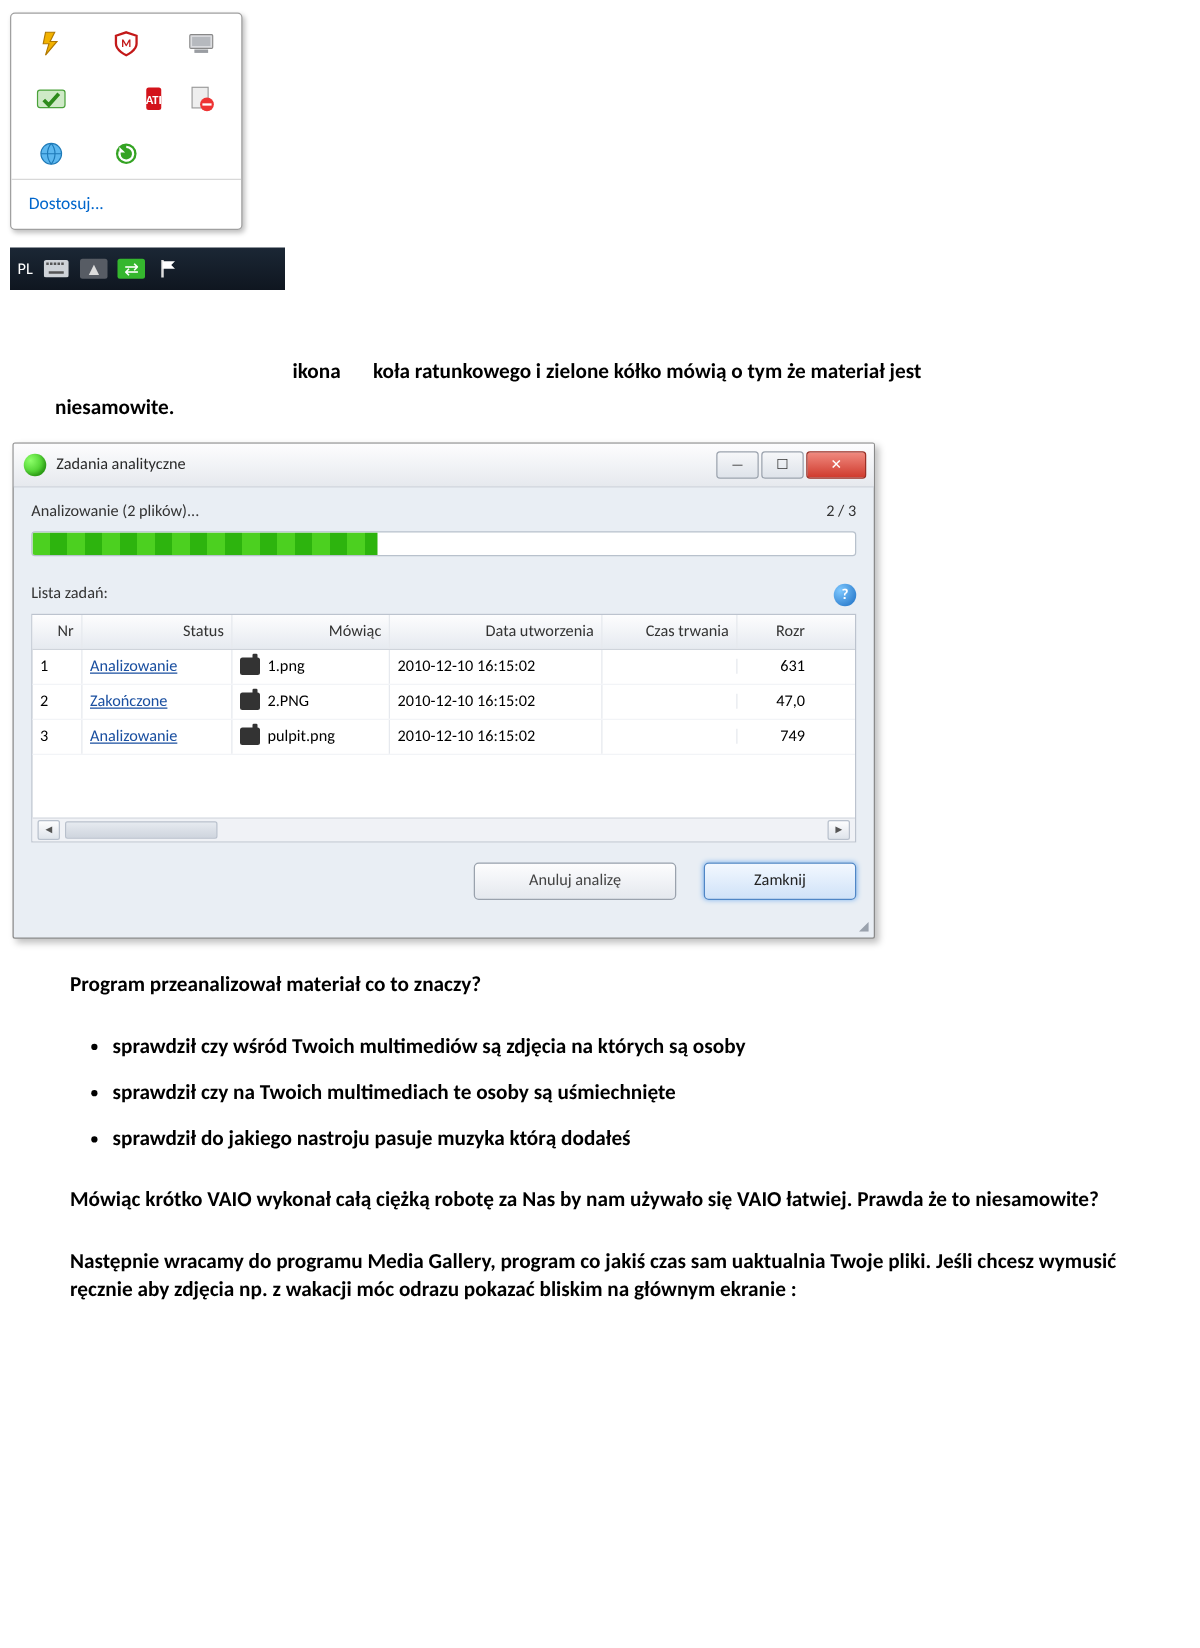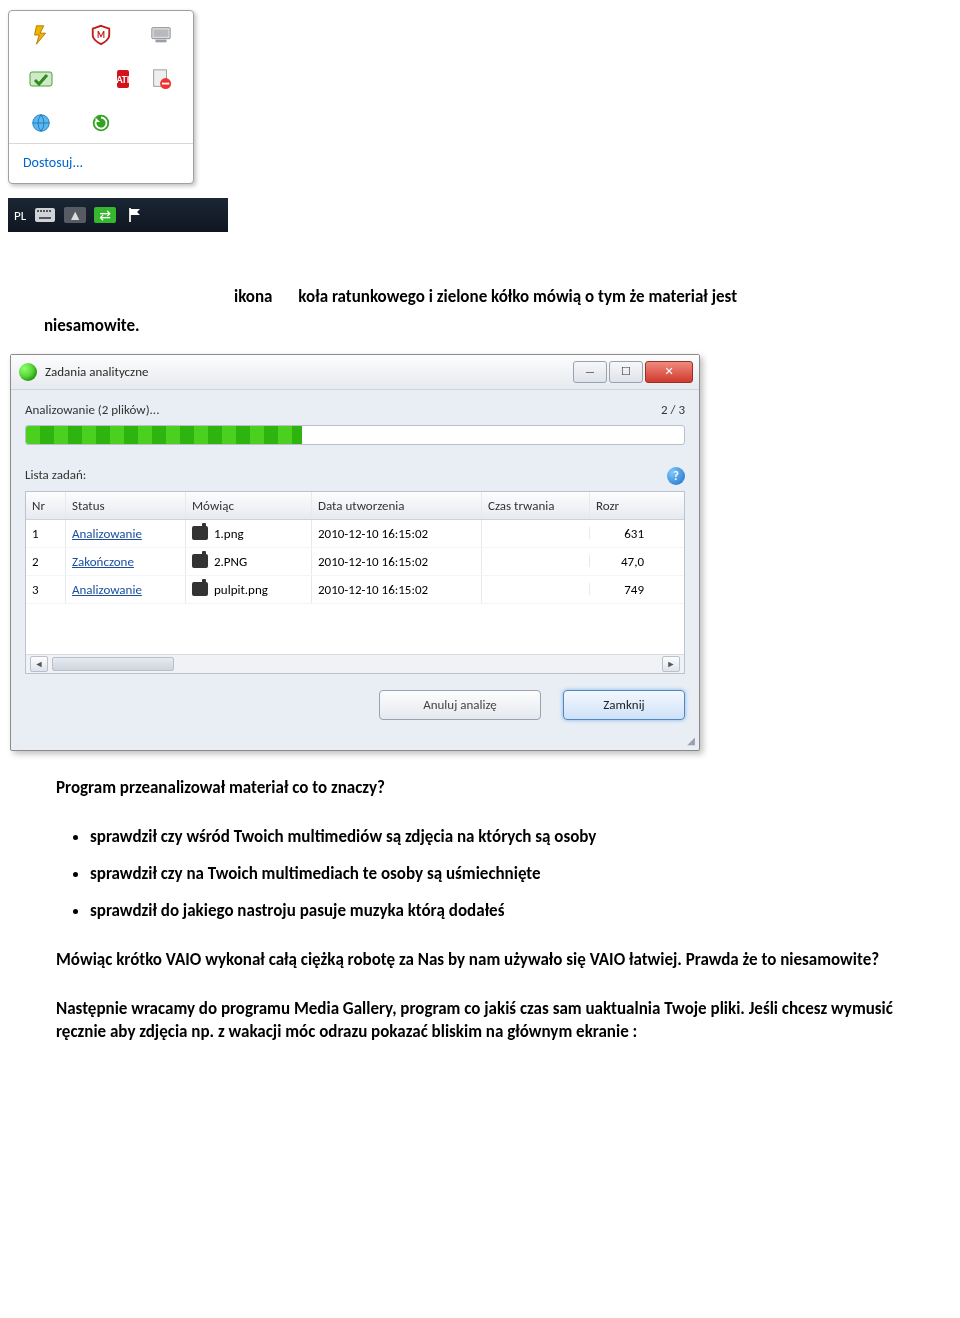--- a/index.html
+++ b/index.html
@@ -161,21 +161,21 @@
   .grid-head {
     background: linear-gradient(#fdfdfe, #e6eaf0);
     border-bottom: 1px solid #cfd4db;
   }
   .gh, .gc {
     padding: 6px 6px;
     border-right: 1px solid #e6e9ee;
     white-space: nowrap;
     overflow: hidden;
   }
-  .gh { color:#333; }
+  .gh { color:#333;text-align:right; }
   .gh:last-child, .gc:last-child { border-right:none; }
   .grid-row { border-bottom: 1px solid #f2f4f7; }
   .status-link { color:#1a4fa0; text-decoration: underline; cursor:pointer; }
   .file-cell { display:flex; align-items:center; gap:6px; }
   .file-icon {
     width:16px;height:14px;background:#333;border-radius:2px;position:relative;
   }
   .file-icon::after{
     content:""; position:absolute; top:-3px; right:2px;
     width:4px;height:4px;background:#333;border-radius:1px;

